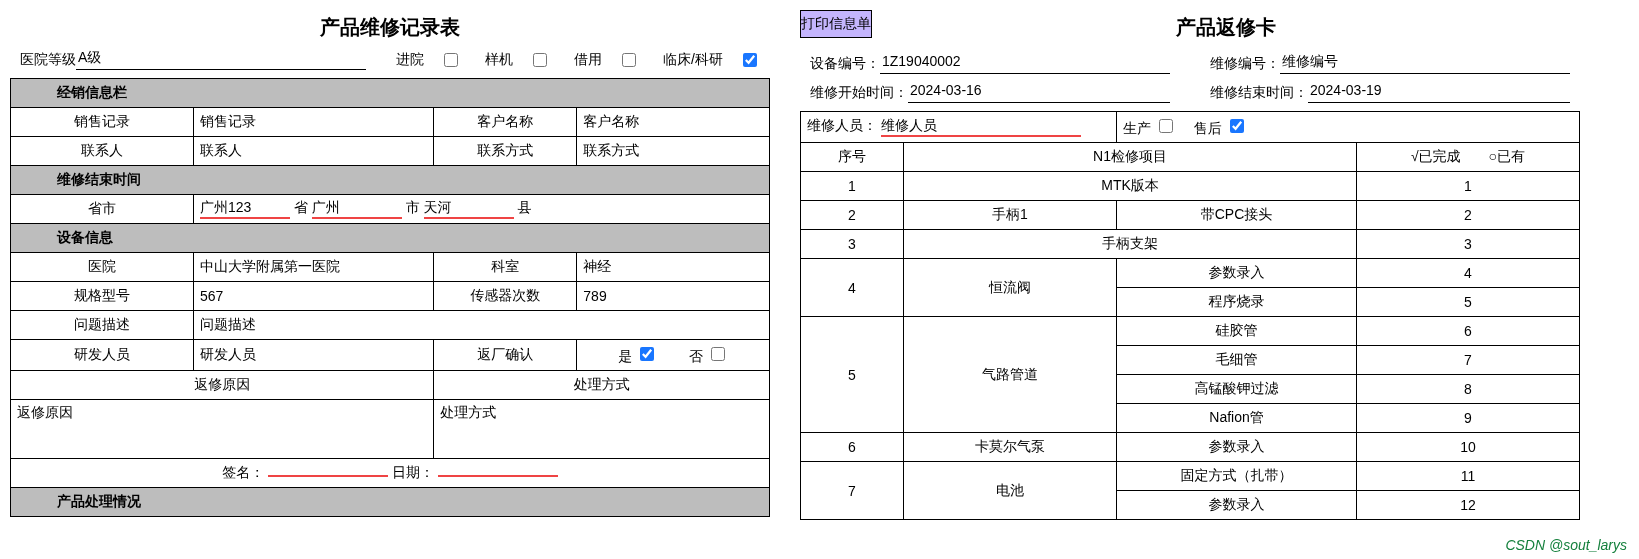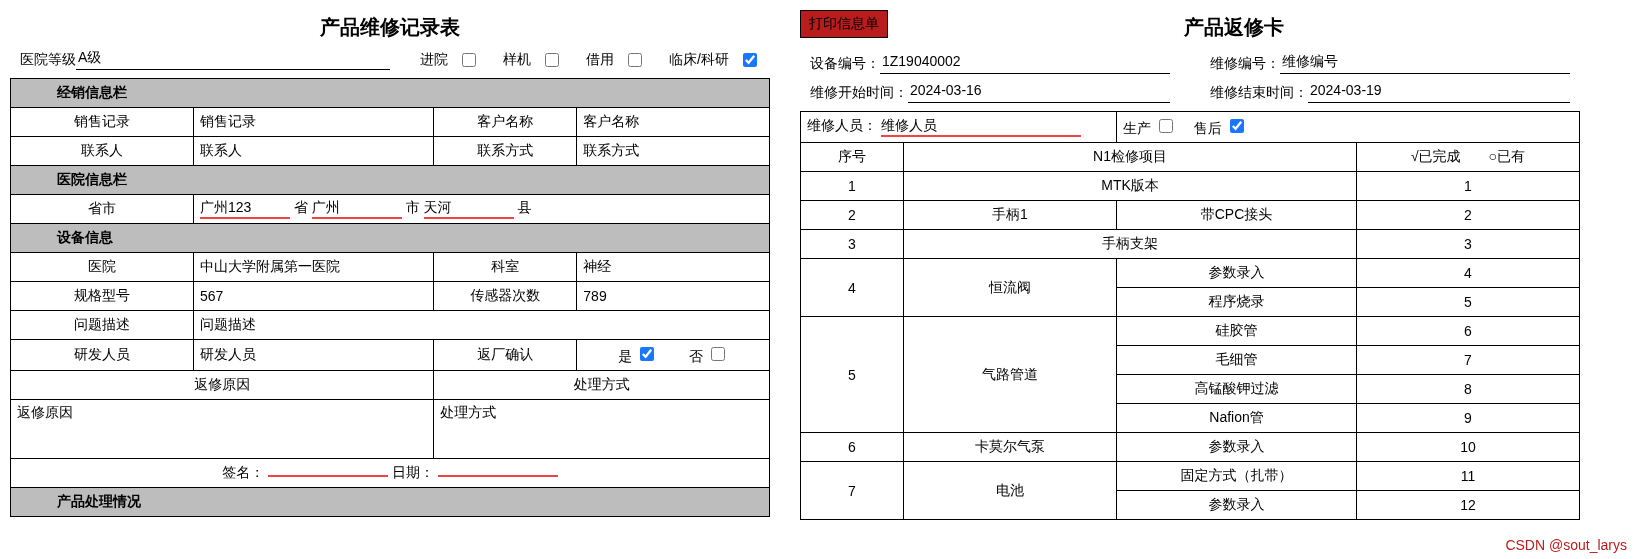--- a/index.html
+++ b/index.html
@@ -21,35 +21,35 @@
   .title1 {
     font-size: 20px;
     font-weight: bold;
     text-align: center;
     margin: 4px 0 8px;
   }
   .title-row { display:flex; align-items:flex-start; }
   .title-row .title1 { flex:1; }
   .print-btn {
     border: 1px solid #000;
-    padding: 4px 8px;
-    background: #b91c1c;
+    padding: 4px 0;
+    background: #c4b5fd;
     cursor: pointer;
     font-size: 14px;
     font-family: inherit;
   }
   .info-row {
     display: flex;
     margin: 4px 0 8px;
     padding: 0 10px;
   }
   .info-row .pair { flex:1; display:flex; align-items:center; gap:0; }
   .info-row .ulabel { white-space:nowrap; }
   .info-row .uval { flex:1; border-bottom:1px solid #000; min-height:20px; padding:0 2px; }
-  .info-row .ckpair { display:flex; align-items:center; gap:10px; margin-right:24px; }
+  .info-row .ckpair { display:flex; align-items:center; gap:16px; margin-right:24px; }
   input[type=checkbox] { accent-color:#1976ff; width:14px; height:14px; }
   table { width:100%; border-collapse: collapse; }
   td, th {
     border: 1px solid #000;
     padding: 4px 6px;
     vertical-align: middle;
     text-align: center;
     font-weight: normal;
     height: 20px;
   }
@@ -59,22 +59,23 @@
     font-weight: bold;
     text-align: left;
     padding-left: 46px;
   }
   .txtleft { text-align: left; }
   .uline { border-bottom:2px solid #ef4444; display:inline-block; min-width:100px; }
   .watermark {
     position: fixed;
     right: 12px;
     bottom: 6px;
-    color: #b91c1c;
+    color: #15803d;
     font-size: 14px;
+    font-style: italic;
     pointer-events: none;
   }
 </style>
 </head>
 <body>
 
 <div class="wrap">
 
   <div class="left">
     <div class="title1">产品维修记录表</div>
@@ -112,21 +113,21 @@
         <td style="width:130px">客户名称</td>
         <td class="txtleft" colspan="2">客户名称</td>
       </tr>
       <tr>
         <td>联系人</td>
         <td class="txtleft" colspan="2">联系人</td>
         <td>联系方式</td>
         <td class="txtleft" colspan="2">联系方式</td>
       </tr>
       <tr>
-            <td colspan="6" class="section-hd">医院信息栏</td>
+            <td colspan="6" class="section-hd">维修结束时间</td>
           </tr>
       <tr>
         <td>省市</td>
         <td class="txtleft" colspan="5">
           <span class="uline" style="min-width:90px">广州123</span>
           <span>省</span>
           <span class="uline" style="min-width:90px">广州</span>
           <span>市</span>
           <span class="uline" style="min-width:90px">天河</span>
           <span>县</span>

